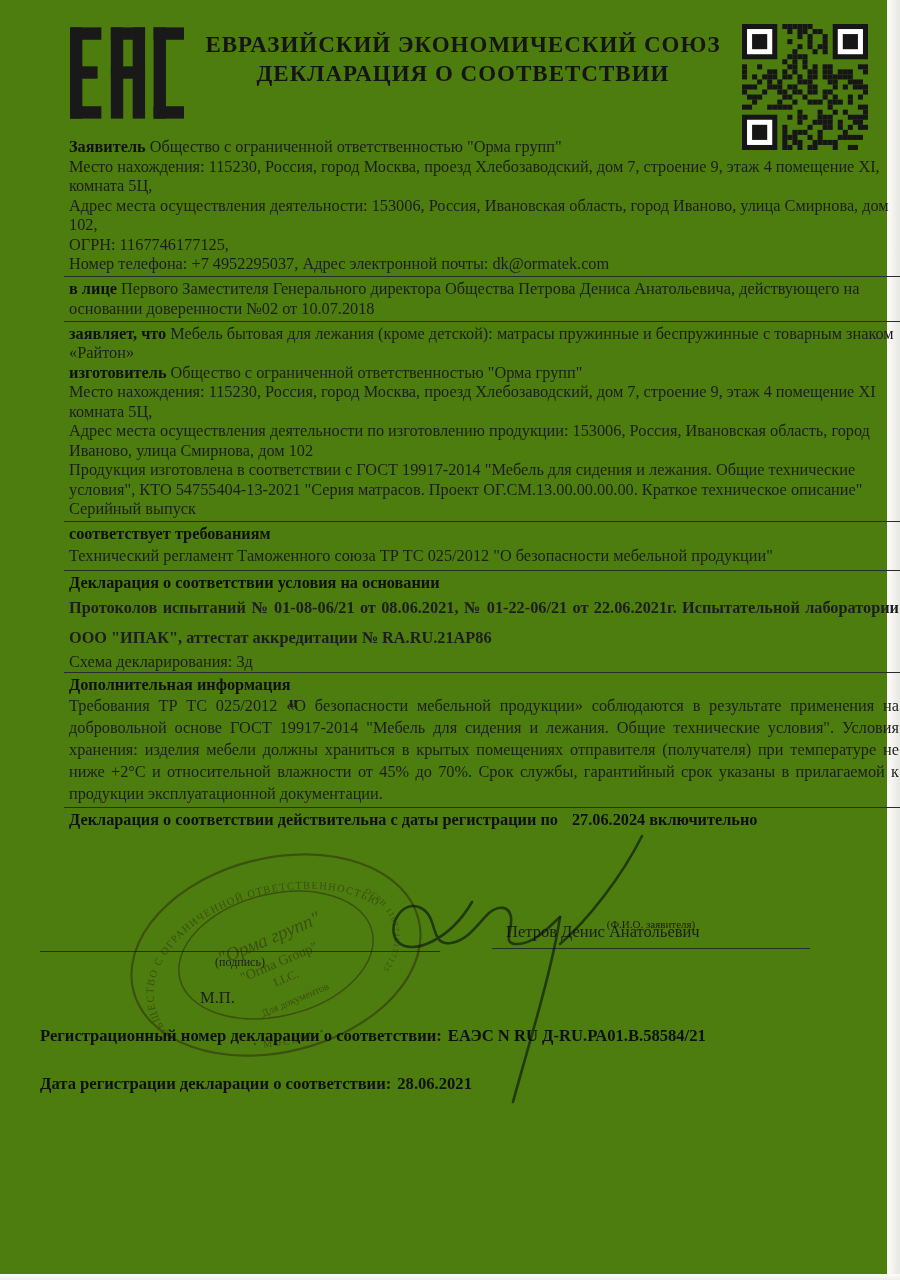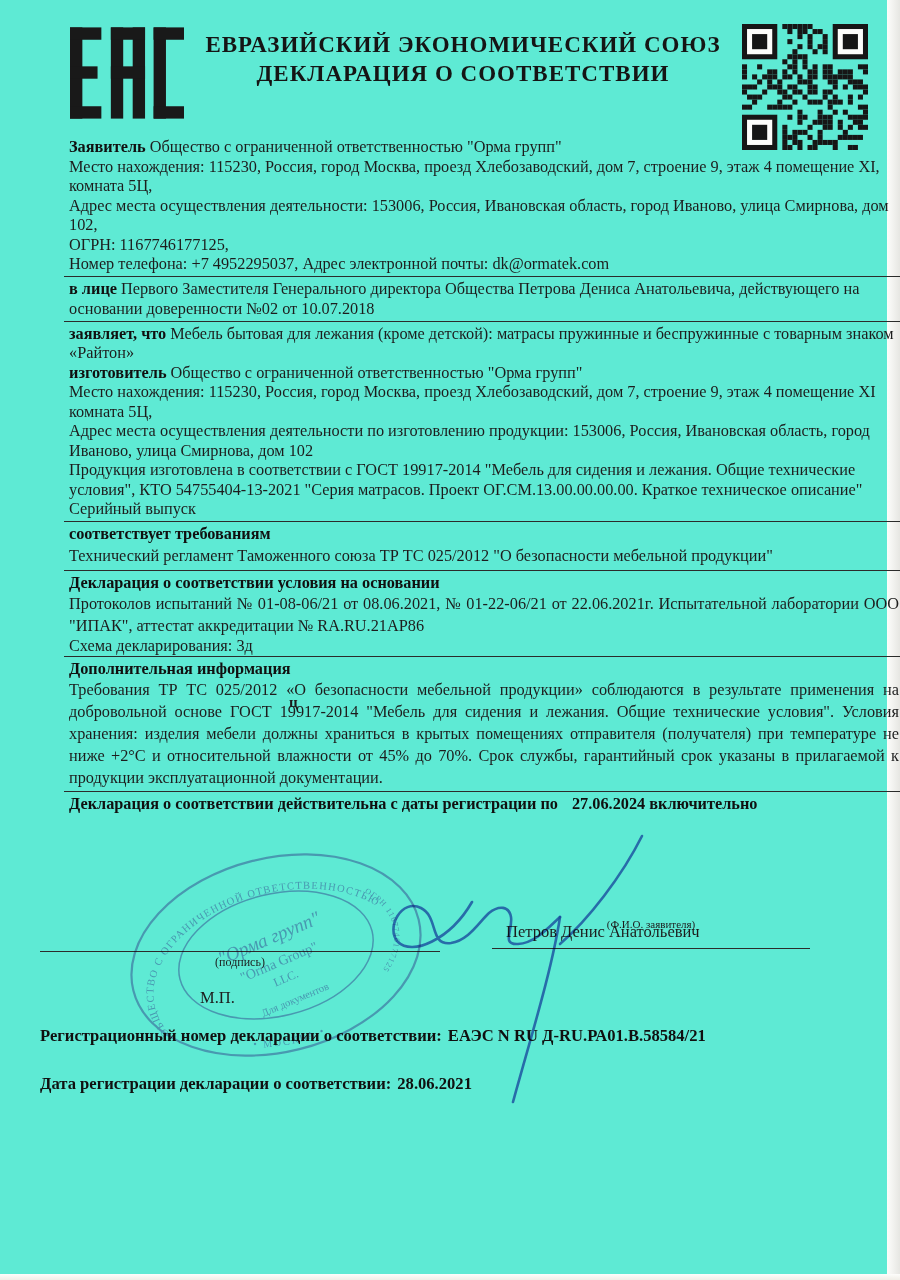--- a/index.html
+++ b/index.html
@@ -1,18 +1,18 @@
 <!DOCTYPE html>
 <html lang="ru"><head>
 <meta charset="utf-8">
 <style>
   html,body{margin:0;padding:0;background:#e9e9e9;}
   .page{
     position:relative;width:900px;height:1280px;margin:0 auto;
-    background:#5eead4;overflow:hidden;
+    background:#4d7c0f;overflow:hidden;
     font-family:"Liberation Serif","DejaVu Serif",serif;
     color:#1d1d1d;
   }
   .scan-edge{position:absolute;top:0;right:0;width:13px;height:100%;
     background:linear-gradient(to right,#fdfdfb,#e6e6e2);}
   .scan-edge-bottom{position:absolute;left:0;bottom:0;width:100%;height:6px;
     background:linear-gradient(to bottom,#fdfdfb,#f0eee7);}
 
   
   .eac-logo{position:absolute;left:70px;top:26px;width:114px;height:94px;}
@@ -20,21 +20,21 @@
     font-weight:bold;font-size:23px;line-height:29px;letter-spacing:1px;color:#151515;}
   .qr{position:absolute;left:742px;top:24px;width:126px;height:126px;}
 
   
   .body{position:absolute;left:40px;top:137px;width:830px;font-size:16.3px;line-height:19.5px;margin-left:29px;}
   .body p{margin:0;}
   .body b{color:#101010;}
   .t b{margin-right:4px;}
   .rule{height:0;border:none;border-top:1.8px solid #2b2b2b;margin:2.5px 0 2px -5px;width:836px;}
   .spread{line-height:24px;text-align:justify;margin-top:2px;}
-  .jst{line-height:22px;text-align:justify;}
+  .jst{line-height:30px;text-align:justify;font-weight:bold;}
   .scheme{margin-top:3px;line-height:17px;}
   .addl{line-height:22px;text-align:justify;margin-top:2px;}
   .validity{margin-top:12px;font-weight:bold;color:#101010;}
   .validity .date{margin-left:14px;}
   .stray-artifact{position:absolute;left:289px;top:694px;font-weight:bold;font-size:15px;}
 
   
   .sig-left{position:absolute;left:40px;top:905px;width:400px;height:46px;border-bottom:1.8px solid #2b2b2b;}
   .sig-left-caption{position:absolute;left:40px;top:955px;width:400px;text-align:center;font-size:12px;}
   .sig-right{position:absolute;left:492px;top:922px;width:318px;height:27px;border-bottom:1.8px solid #2b2b2b;

